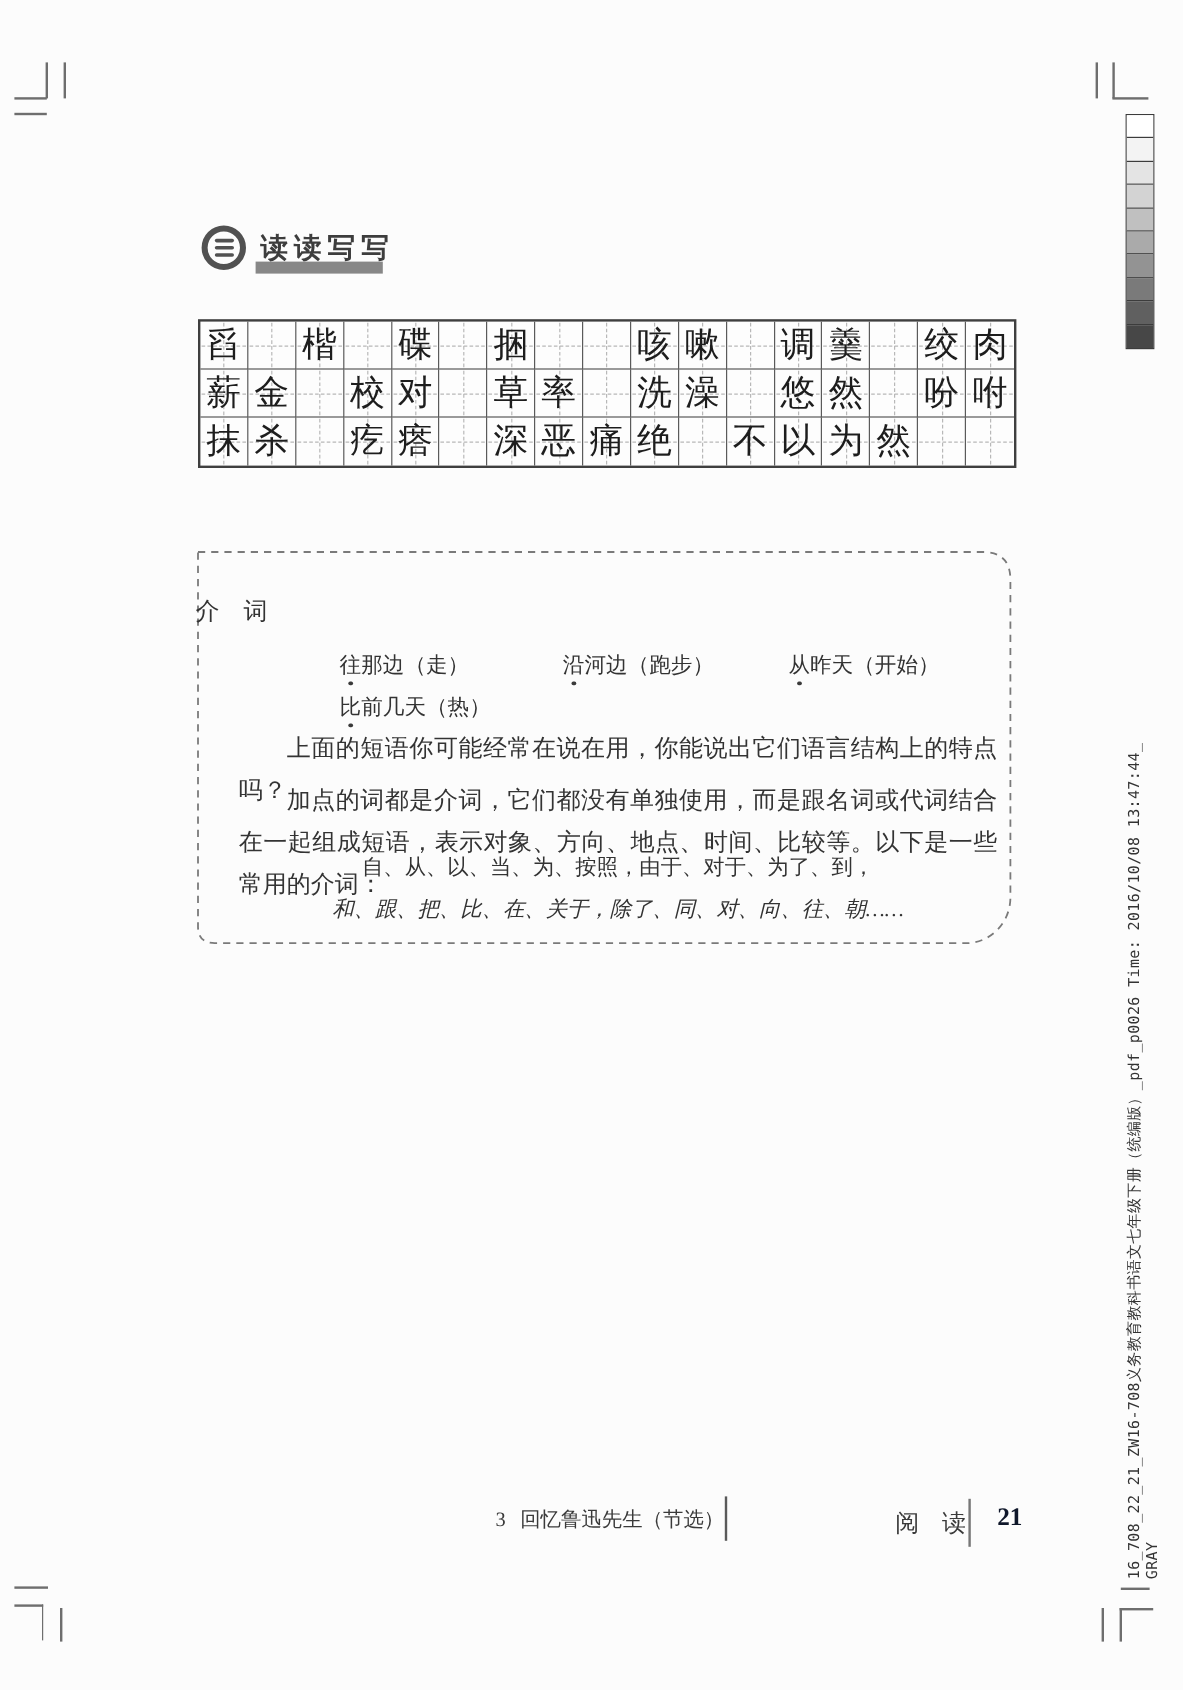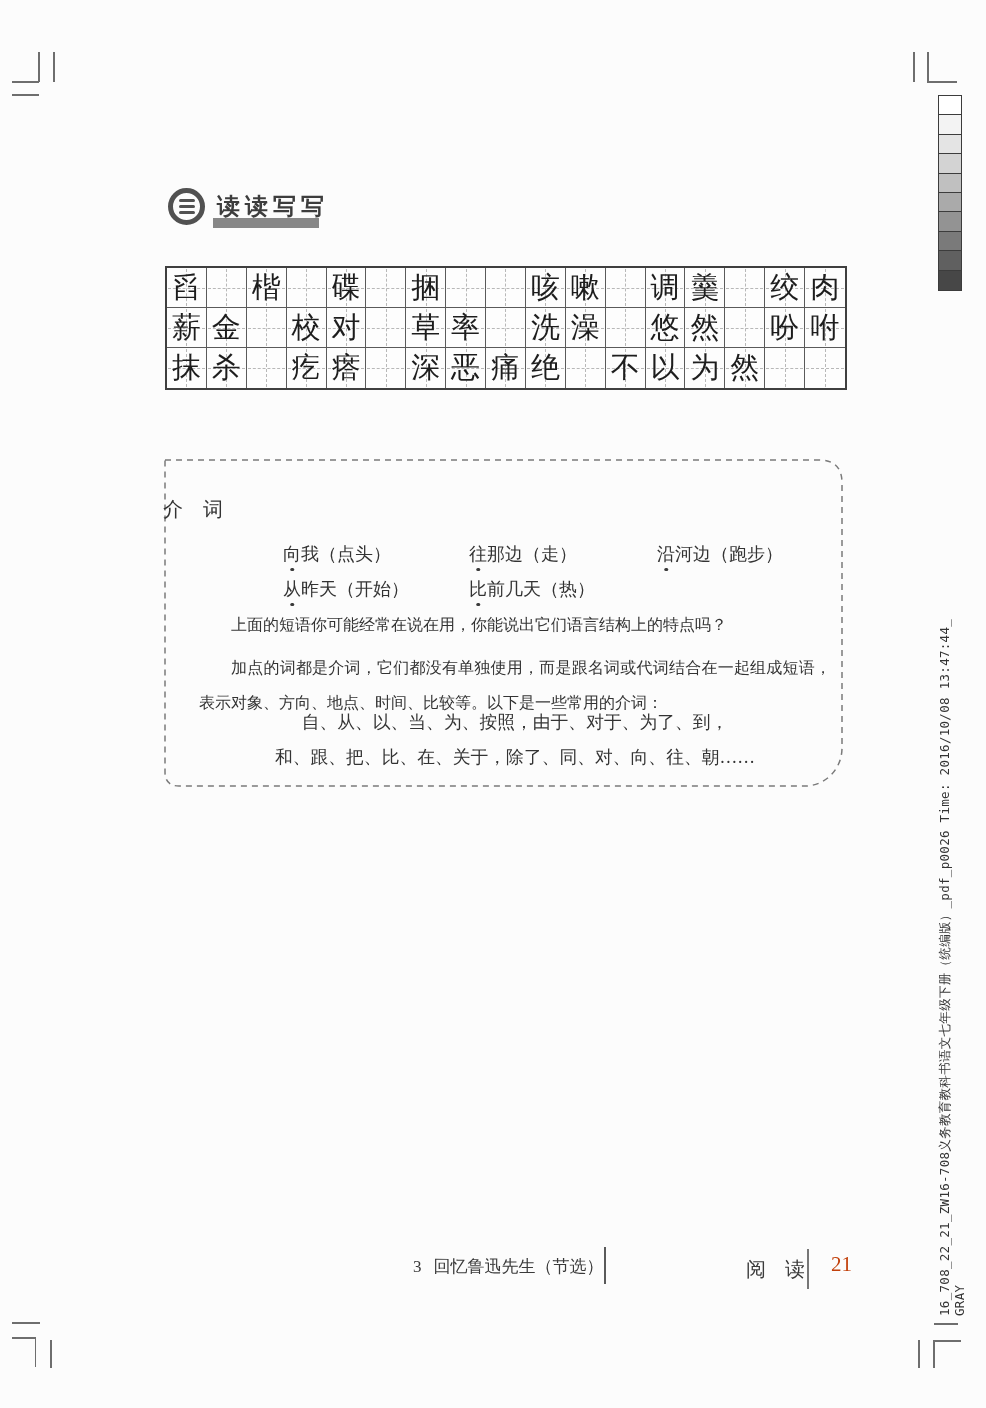--- a/index.html
+++ b/index.html
@@ -83,39 +83,39 @@
     font-size: 18px; color: #333;
   }
   .gb-phrases .prep { position: relative; display: inline-block; }
   .gb-phrases .prep::after {
     content: ""; position: absolute; left: 50%; bottom: -5px;
     width: 3.5px; height: 3.5px; border-radius: 50%; background: #3a3a3a;
     transform: translateX(-50%);
   }
   .gb-para {
     position: absolute; left: 36px; right: 16px;
-    font-size: 16px; line-height: 35px; color: #333;
+    font-size: 20px; line-height: 35px; color: #333;
     text-indent: 2em; text-align: justify;
   }
   .gb-para1 { top: 149px; }
   .gb-para2 { top: 192px; }
   .gb-preps {
     position: absolute; left: 36px; right: 16px;
     font-size: 17.8px; color: #333; text-align: center;
   }
   .gb-preps1 { top: 252px; }
-  .gb-preps2 { top: 287px; }
+  .gb-preps2 { top: 287px; font-style: italic; }
 
   
   .footer-lesson { position: absolute; left: 413px; top: 1255px; font-size: 17px; color: #3a3a3a; }
   .footer-lesson .num { margin-right: 12px; }
   .footer-div1 { position: absolute; left: 604px; top: 1247px; width: 1.5px; height: 37px; background: #5a5a5a; }
   .footer-section { position: absolute; left: 746px; top: 1256px; font-size: 20px; letter-spacing: 7px; color: #3a3a3a; }
   .footer-div2 { position: absolute; left: 807px; top: 1249px; width: 2px; height: 40px; background: #777; }
-  .footer-page { position: absolute; left: 831px; top: 1252px; font-size: 21px; color: #c2410c; }
+  .footer-page { position: absolute; left: 831px; top: 1252px; font-size: 21px; color: #0f172a; font-weight: bold; }
 </style>
 </head>
 <body>
 
 <div class="mark v" style="left:38px;  top:52px;   height:30px;"></div>
 <div class="mark v" style="left:53px;  top:52px;   height:30px;"></div>
 <div class="mark h" style="left:12px;  top:81px;   width:27px;"></div>
 <div class="mark h" style="left:12px;  top:94px;   width:27px;"></div>
 
 <div class="mark v" style="left:913px; top:52px;   height:30px;"></div>
@@ -313,21 +313,20 @@
       <span class="glyph"></span>
     </div>
   </div>
 
 <div class="grammar-box">
   <svg width="684" height="334" viewBox="0 0 684 334">
     <path d="M 2 2 H 656 Q 679 2 679 25 V 290 A 37 38 0 0 1 642 328 H 16 Q 2 328 2 314 V 2 Z" fill="none" stroke="#7a7a7a" stroke-width="1.5" stroke-dasharray="6 5"></path>
   </svg>
   <div class="gb-title">介　词</div>
   <div class="gb-phrases">
-      <div><span class="prep">向</span><span>我（点头）</span></div>
       <div><span class="prep">往</span><span>那边（走）</span></div>
       <div><span class="prep">沿</span><span>河边（跑步）</span></div>
       <div><span class="prep">从</span><span>昨天（开始）</span></div>
       <div><span class="prep">比</span><span>前几天（热）</span></div>
     </div>
   <div class="gb-para gb-para1">上面的短语你可能经常在说在用，你能说出它们语言结构上的特点吗？</div>
   <div class="gb-para gb-para2">加点的词都是介词，它们都没有单独使用，而是跟名词或代词结合在一起组成短语，表示对象、方向、地点、时间、比较等。以下是一些常用的介词：</div>
   <div class="gb-preps gb-preps1">自、从、以、当、为、按照，由于、对于、为了、到，</div>
   <div class="gb-preps gb-preps2">和、跟、把、比、在、关于，除了、同、对、向、往、朝……</div>
 </div>

